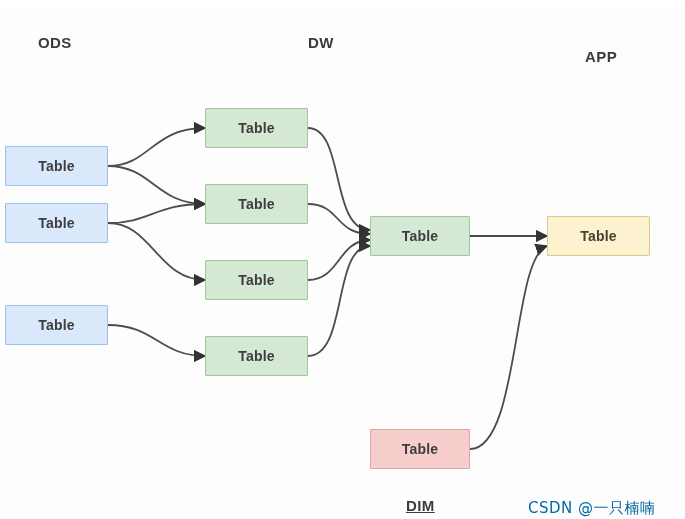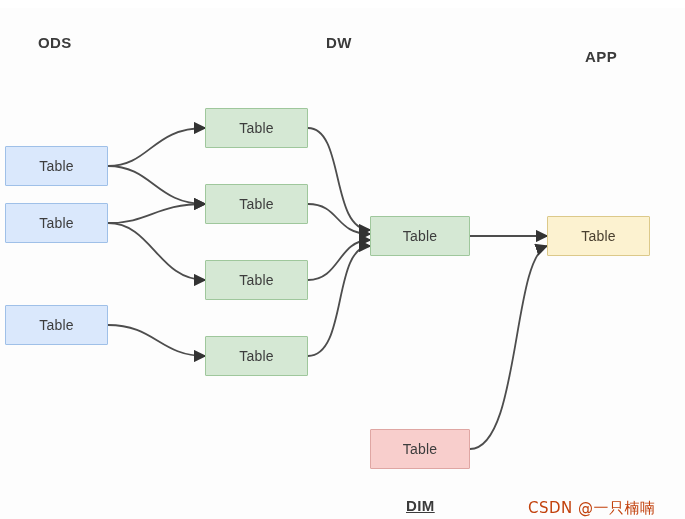--- a/index.html
+++ b/index.html
@@ -34,21 +34,21 @@
     letter-spacing: 0.4px;
     white-space: nowrap;
   }
   .node {
     position: absolute;
     box-sizing: border-box;
     display: flex;
     align-items: center;
     justify-content: center;
     font-size: 14px;
-    font-weight: 400;
+    font-weight: 700;
     letter-spacing: 0.2px;
     border-width: 1px;
     border-style: solid;
     border-radius: 1px;
   }
   .node-ods {
     background: #dae8fc;
     border-color: #9fc0e8;
     color: #3d3d3d;
   }
@@ -63,21 +63,21 @@
     color: #4a4030;
   }
   .node-dim {
     background: #f8cecc;
     border-color: #dfa6a3;
     color: #3d3d3d;
   }
   .watermark {
     position: absolute;
     font-size: 15px;
-    color: #c2410c;
+    color: #0369a1;
     letter-spacing: 0.5px;
     white-space: nowrap;
     font-family: "DejaVu Sans", "Liberation Sans", sans-serif;
   }
 </style>
 </head>
 <body>
 
 <div id="canvas">
 
@@ -96,21 +96,21 @@
         <path d="M 308 120 C 345 120 330 222 370 222" fill="none" stroke="#4d4d4d" stroke-width="1.8" stroke-linecap="round" marker-end="url(#arrow)"></path>
         <path d="M 308 196 C 340 196 335 226 370 226" fill="none" stroke="#4d4d4d" stroke-width="1.8" stroke-linecap="round" marker-end="url(#arrow)"></path>
         <path d="M 308 272 C 340 272 338 232 370 232" fill="none" stroke="#4d4d4d" stroke-width="1.8" stroke-linecap="round" marker-end="url(#arrow)"></path>
         <path d="M 308 348 C 348 348 332 238 370 238" fill="none" stroke="#4d4d4d" stroke-width="1.8" stroke-linecap="round" marker-end="url(#arrow)"></path>
         <path d="M 470 228 L 547 228" fill="none" stroke="#4d4d4d" stroke-width="1.8" stroke-linecap="round" marker-end="url(#arrow)"></path>
         <path d="M 470 441 C 520 441 512 250 547 238" fill="none" stroke="#4d4d4d" stroke-width="1.8" stroke-linecap="round" marker-end="url(#arrow)"></path>
       </g>
   </svg>
 
   <div class="layer-label" style="left:38px; top:26px;">ODS</div>
-  <div class="layer-label" style="left:326px; top:26px;">DW</div>
+  <div class="layer-label" style="left:308px; top:26px;">DW</div>
   <div class="layer-label" style="left:585px; top:40px;">APP</div>
   <div class="layer-label" style="left:406px; top:489px;text-decoration:underline;">DIM</div>
 
   <div id="node-group">
       <div class="node node-ods" style="left: 5px; top: 138px; width: 103px; height: 40px;">
         <span>Table</span>
       </div>
       <div class="node node-ods" style="left: 5px; top: 195px; width: 103px; height: 40px;">
         <span>Table</span>
       </div>

